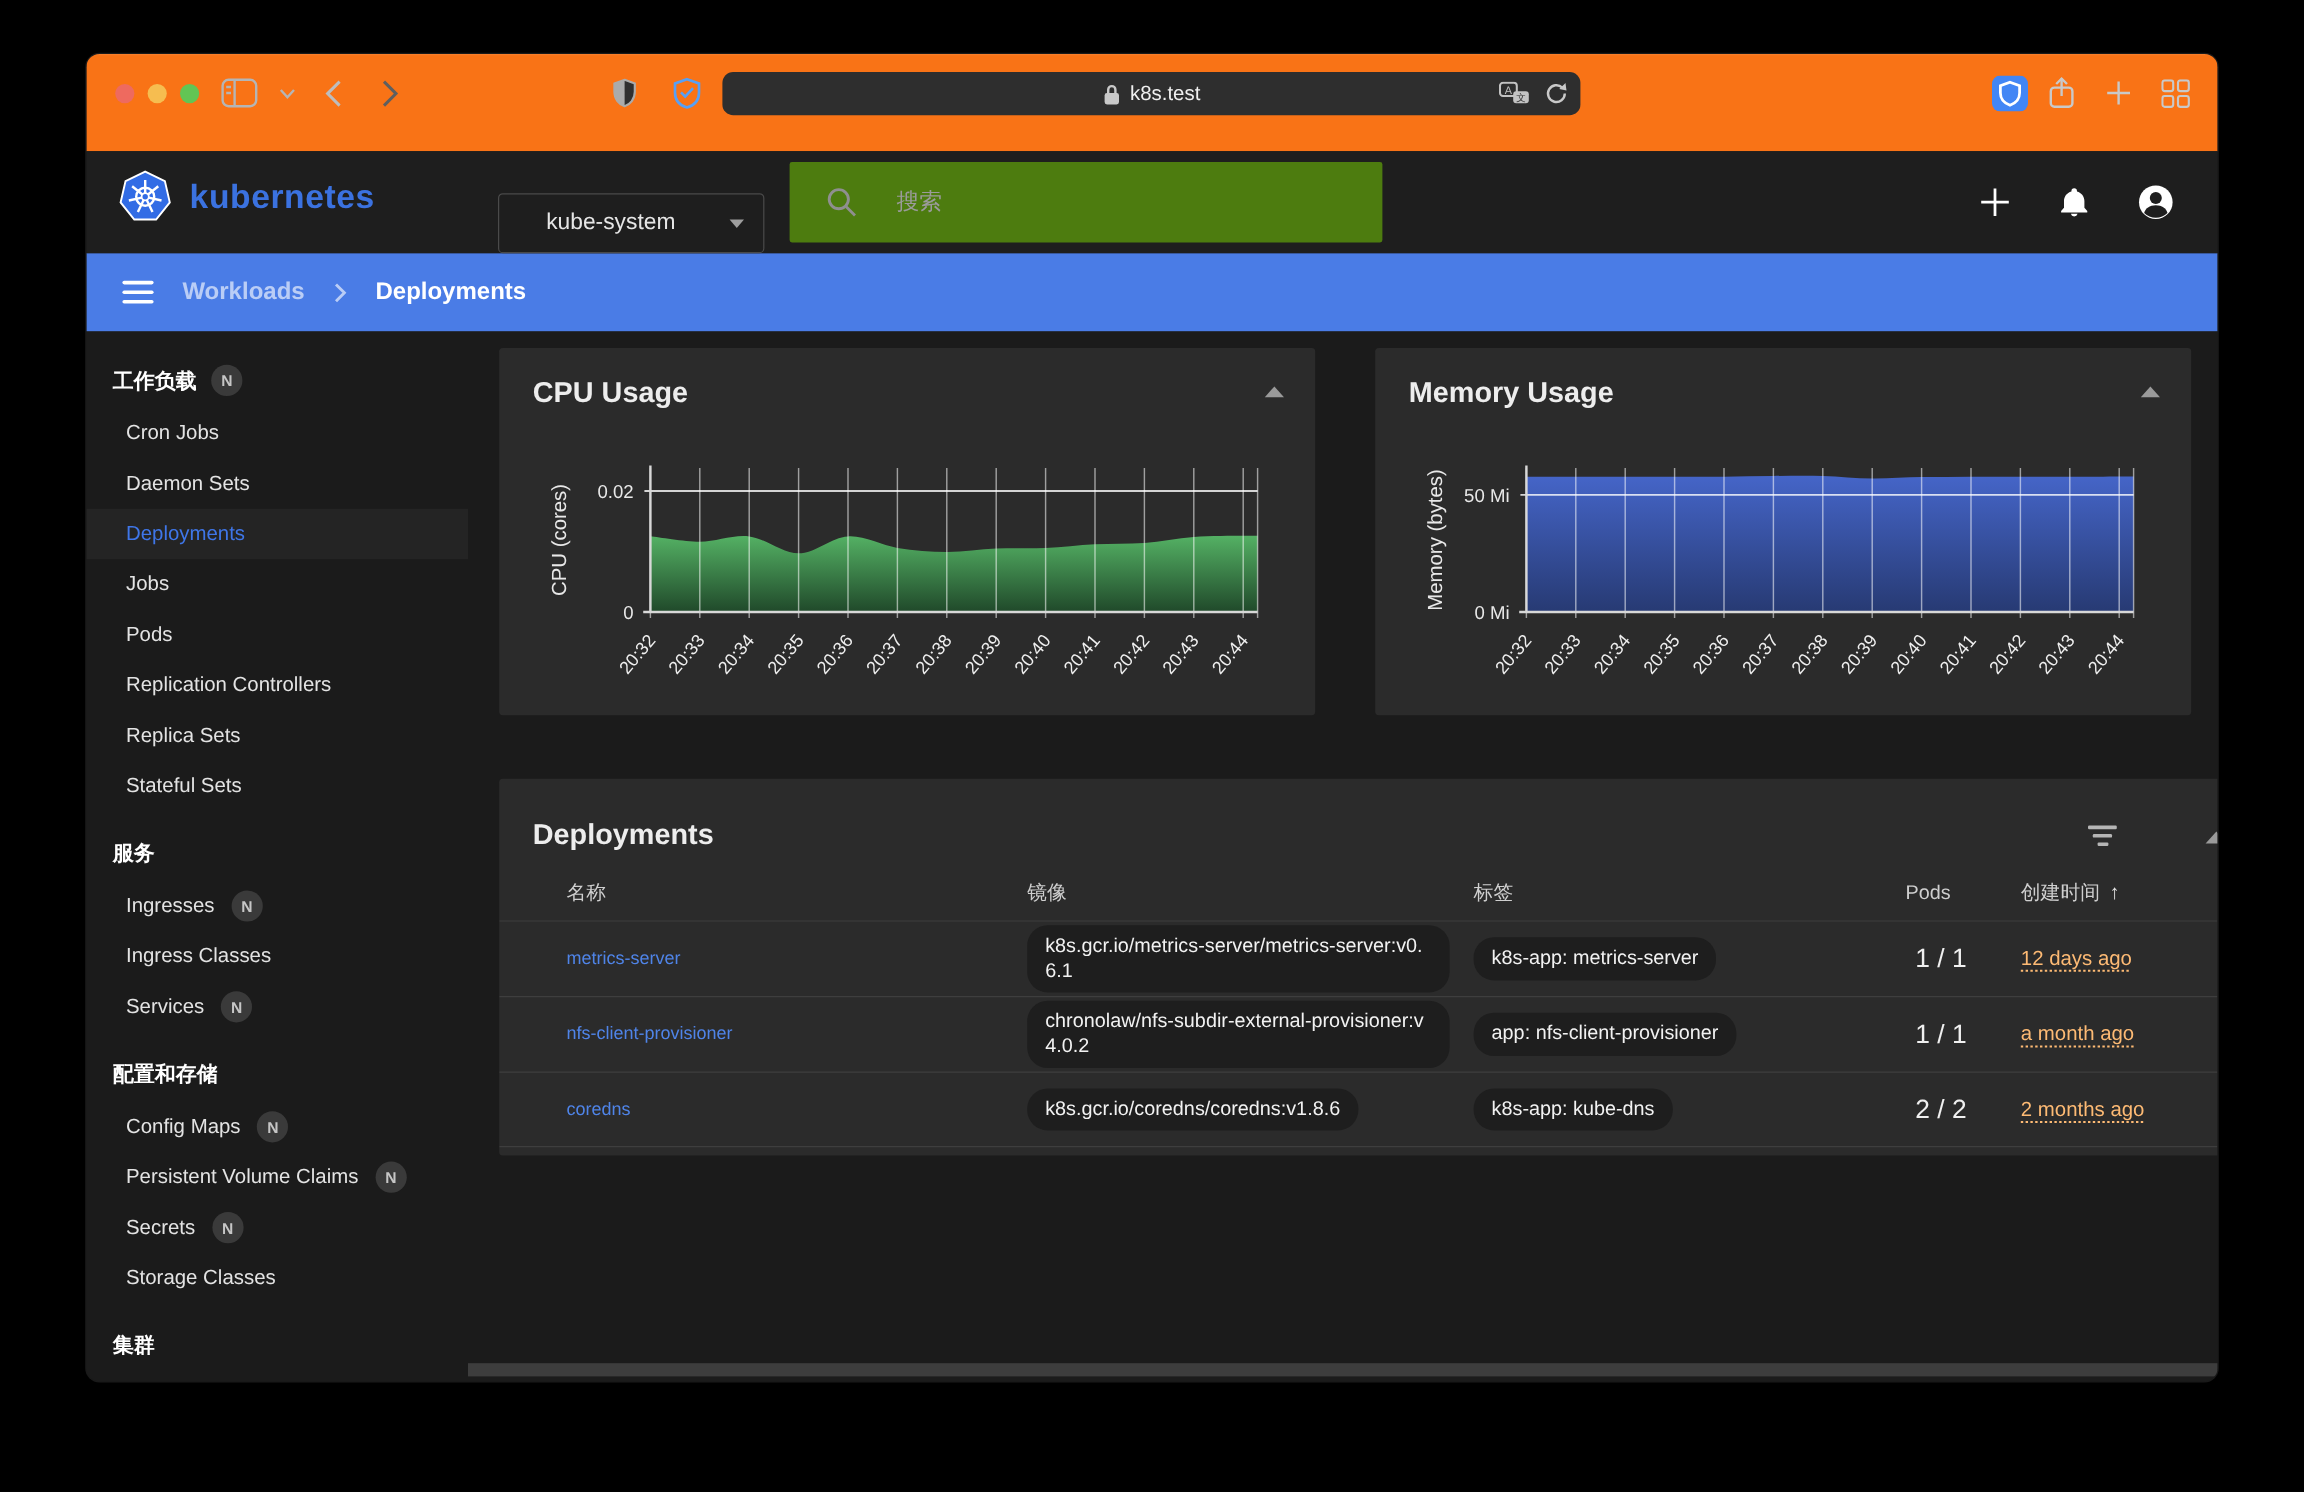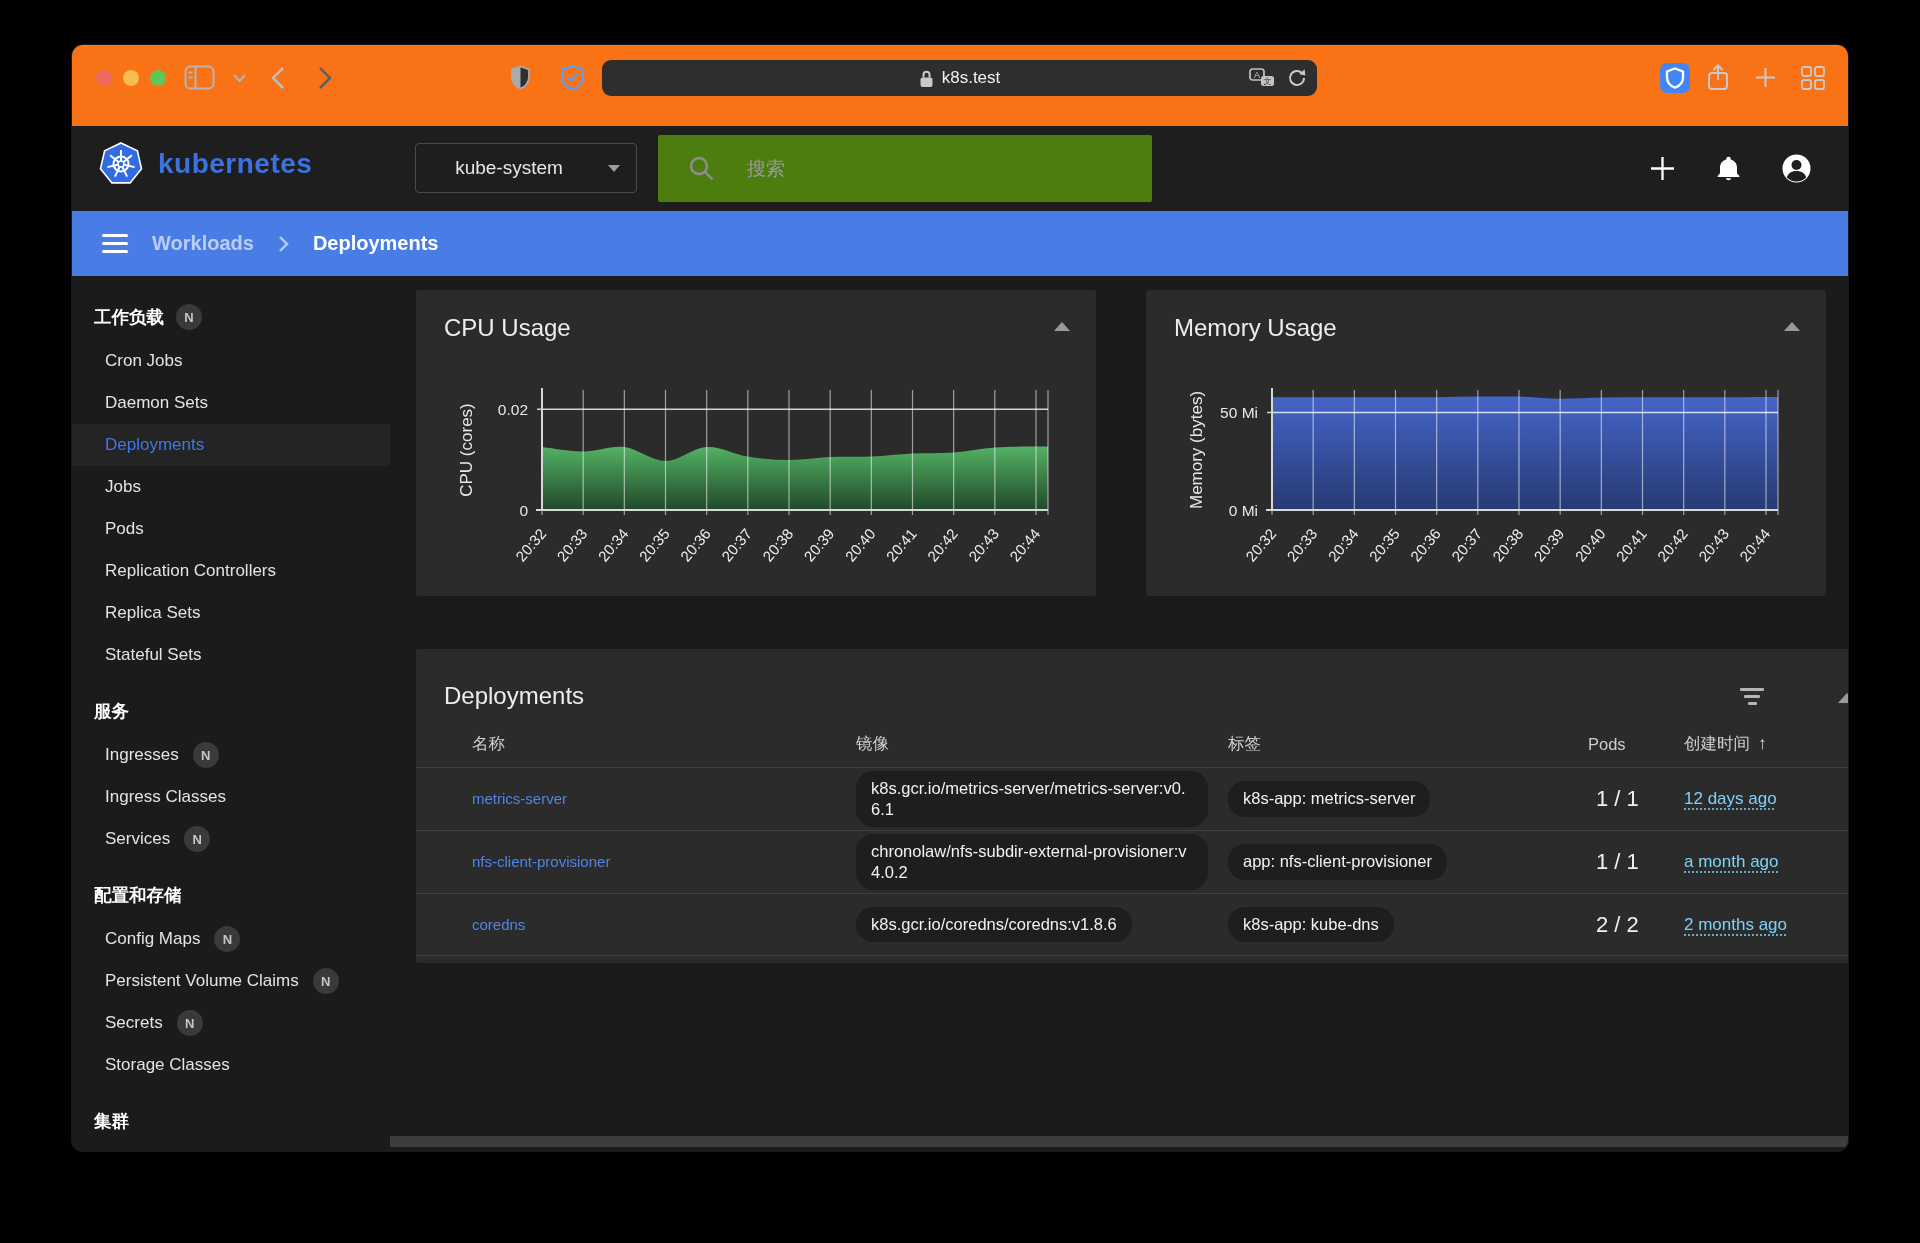--- a/index.html
+++ b/index.html
@@ -21,21 +21,21 @@
   .tbtn { display:flex; align-items:center; justify-content:center; cursor:pointer; }
   .urlbar { position:absolute; left:530px; top:15px; width:715px; height:36px; background:#2e2e2e;
     border-radius:9px; display:flex; align-items:center; justify-content:center; gap:8px;
     color:#f0f0f0; font-size:17px; cursor:text; }
   .url-right { position:absolute; right:10px; top:0; height:36px; display:flex; align-items:center; gap:12px; }
 
   
   .app-header { position:relative; height:85px; background:#1e1e1e; }
   .logo-group { position:absolute; left:26px; top:0; height:75px; display:flex; align-items:center; gap:14px; cursor:pointer; }
   .wordmark { color:#3b72e0; font-size:28px; font-weight:bold; letter-spacing:.5px; }
-  .ns-select { position:absolute; left:343px; top:17px; width:222px; height:50px; border:1px solid #4a4a4a;
+  .ns-select { position:absolute; left:343px; top:35px; width:222px; height:50px; border:1px solid #4a4a4a;
     border-radius:4px; display:flex; align-items:center; justify-content:center; gap:0;
     color:#e6e6e6; font-size:19px; cursor:pointer; padding-right:34px; }
   .ns-caret { position:absolute; right:16px; width:0; height:0; border-left:6px solid transparent;
     border-right:6px solid transparent; border-top:7px solid #9e9e9e; }
   .searchbox { position:absolute; left:586px; top:9px; width:494px; height:67px; background:#4d7c0f;
     border-radius:2px; display:flex; align-items:center; padding-left:30px; gap:32px; }
   .search-input { background:transparent; border:none; outline:none; color:#e6e6e6; font-size:19px; width:380px;
     font-family:"Liberation Sans","DejaVu Sans",sans-serif; }
   .search-input::placeholder { color:#9b9b9b; opacity:1; }
   .hdr-right { position:absolute; right:0; top:0; height:85px; display:flex; align-items:center; gap:40px; padding-right:36px; }
@@ -57,21 +57,21 @@
     color:#e3e3e3; font-size:17px; cursor:pointer; }
   .side-item.active { background:#242424; color:#3f76e8; }
   .nbadge { width:26px; height:26px; border-radius:50%; background:#3a3a3a; color:#c6c6c6;
     font-size:13px; font-weight:bold; display:flex; align-items:center; justify-content:center; flex:none; }
 
   .content { position:relative; flex:1; }
   .chart-card { position:absolute; top:30px; width:680px; height:306px; background:#2b2b2b; border-radius:3px; }
   .chart-card.cpu { left:26px; }
   .chart-card.mem { left:756px; }
   .card-head { position:absolute; top:0; left:0; right:0; display:flex; align-items:flex-start; padding:24px 26px 0 28px; z-index:2; }
-  .card-title { color:#ededed; font-size:24px; }
+  .card-title { color:#ededed; font-size:24px;font-weight:bold; }
   .collapse-arrow { margin-left:auto; margin-top:8px; width:0; height:0; border-left:8px solid transparent;
     border-right:8px solid transparent; border-bottom:9px solid #9a9a9a; cursor:pointer; }
   .chart-svg { position:absolute; inset:0; width:680px; height:306px; }
 
   
   .table-card { position:absolute; left:26px; top:389px; width:1432px; height:314px; background:#2b2b2b;
     border-radius:3px 0 0 3px; overflow:hidden; }
   .table-head { position:relative; display:flex; align-items:center; padding:22px 28px 0 28px; height:72px; }
   .filter-icon { margin-left:auto; margin-right:56px; display:flex; flex-direction:column; align-items:center; gap:4px; cursor:pointer; }
   .filter-icon span { height:3px; background:#b5b5b5; border-radius:1px; display:block; }
@@ -84,21 +84,21 @@
   .sort-arrow { font-size:17px; color:#e0e0e0; }
   .trow { height:63px; border-top:1px solid rgba(255,255,255,.09); }
   .tbody .trow:last-child { border-bottom:1px solid rgba(255,255,255,.09); }
   .status-dot { width:17px; height:17px; border-radius:50%; margin-left:24px; }
   .name-link { color:#4f84e8; font-size:15px; font-weight:500; cursor:pointer; }
   .chip { display:inline-block; background:#1e1e1e; border-radius:17px; padding:7px 15px;
     color:#f2f2f2; font-size:16.5px; line-height:1.3; }
   .chip.image { max-width:352px; word-break:break-all; }
   .chip.label { white-space:nowrap; }
   .pods-cell { color:#f0f0f0; font-size:22px; padding-left:8px; }
-  .created-cell { color:#7dd3fc; font-size:17px; text-decoration:underline; text-decoration-style:dotted;
+  .created-cell { color:#fdba74; font-size:17px; text-decoration:underline; text-decoration-style:dotted;
     text-underline-offset:5px; cursor:default;text-align:center; }
 
   .hscroll { position:absolute; left:318px; right:0; bottom:4px; height:11px; background:#3d3d3d; cursor:pointer; }
 
   svg text { font-family:"Liberation Sans","DejaVu Sans",sans-serif; }
 </style>
 </head>
 <body>
 
 <div class="screen">

